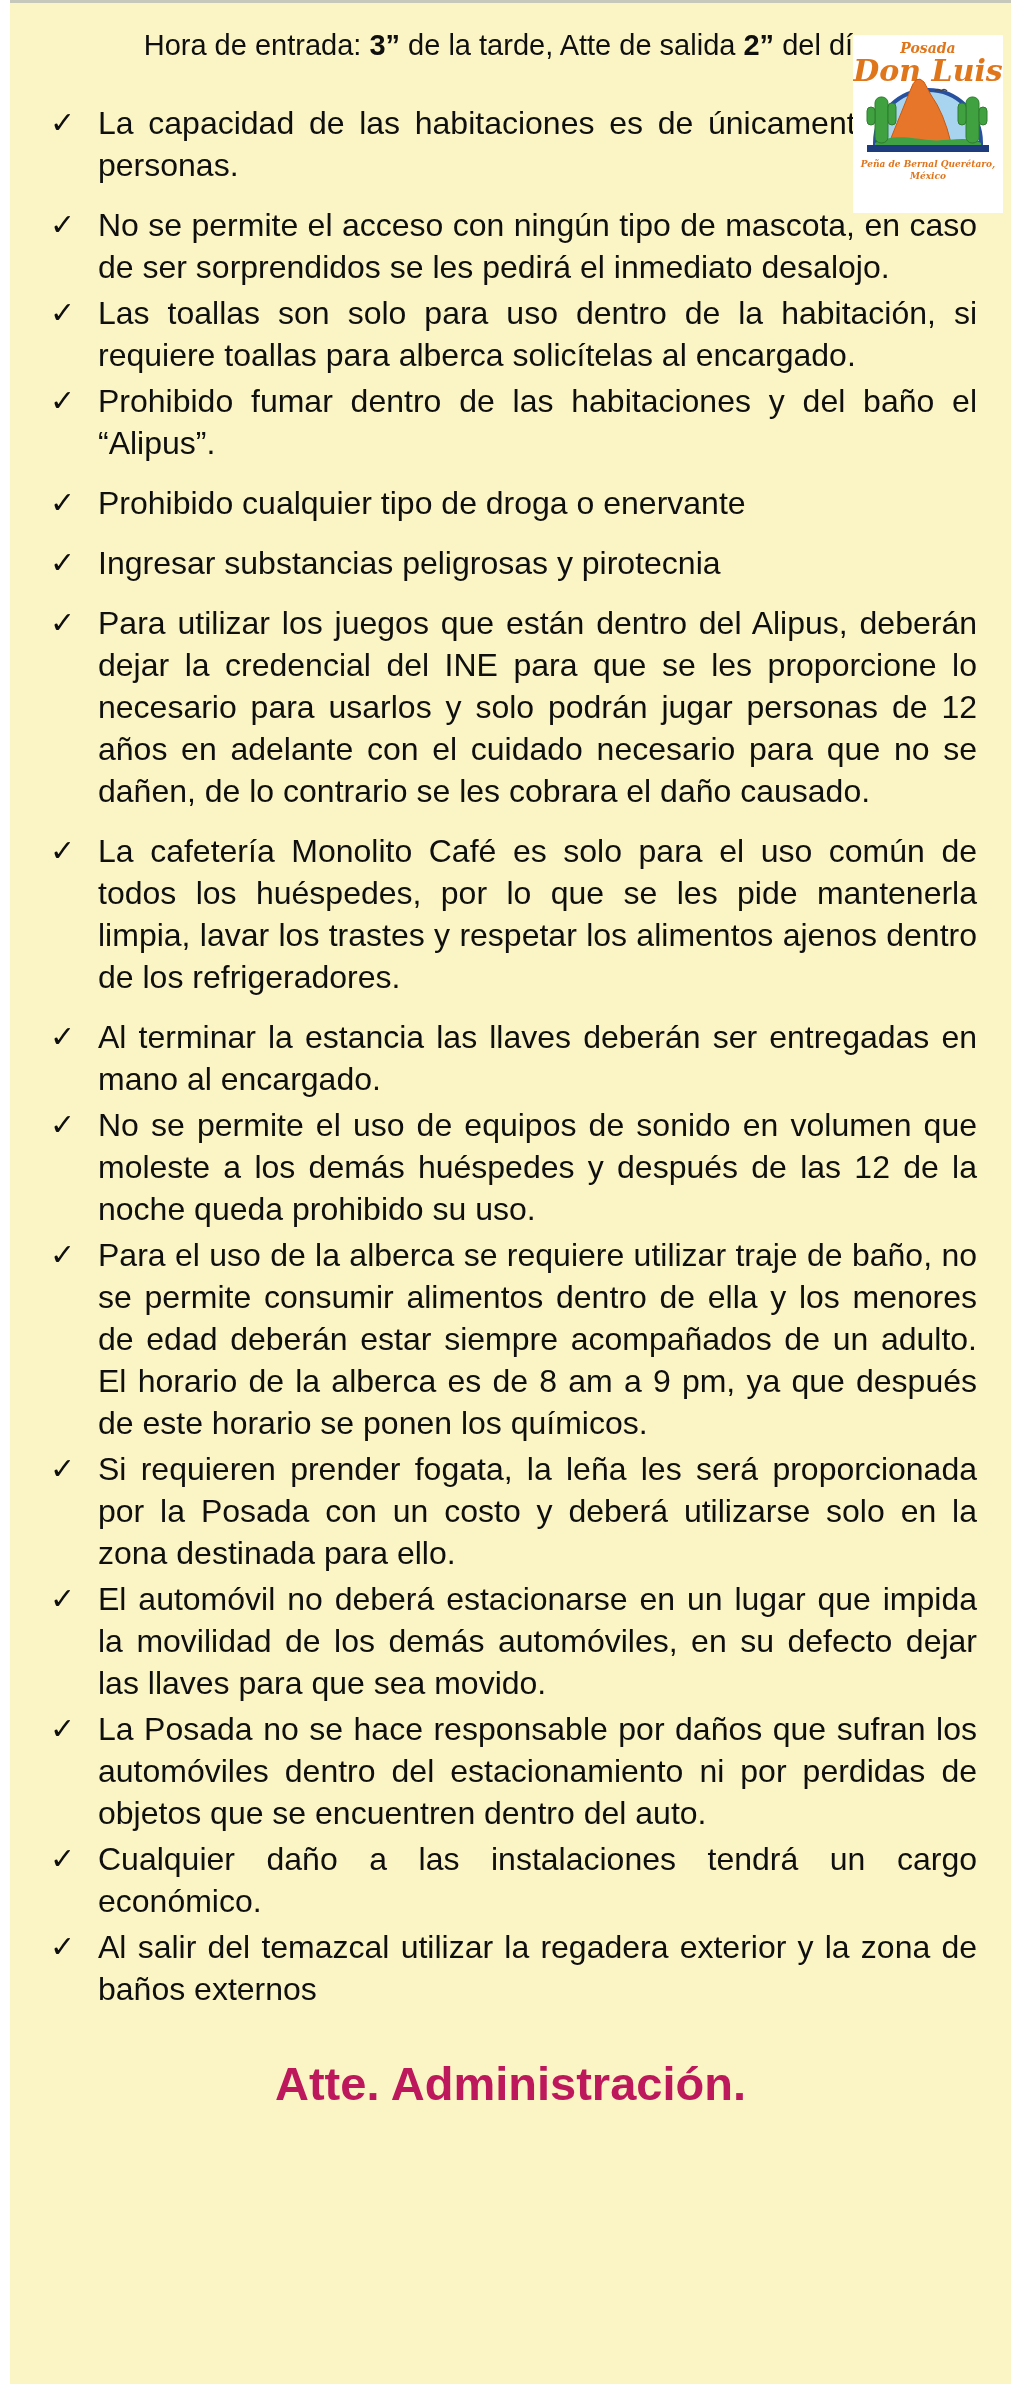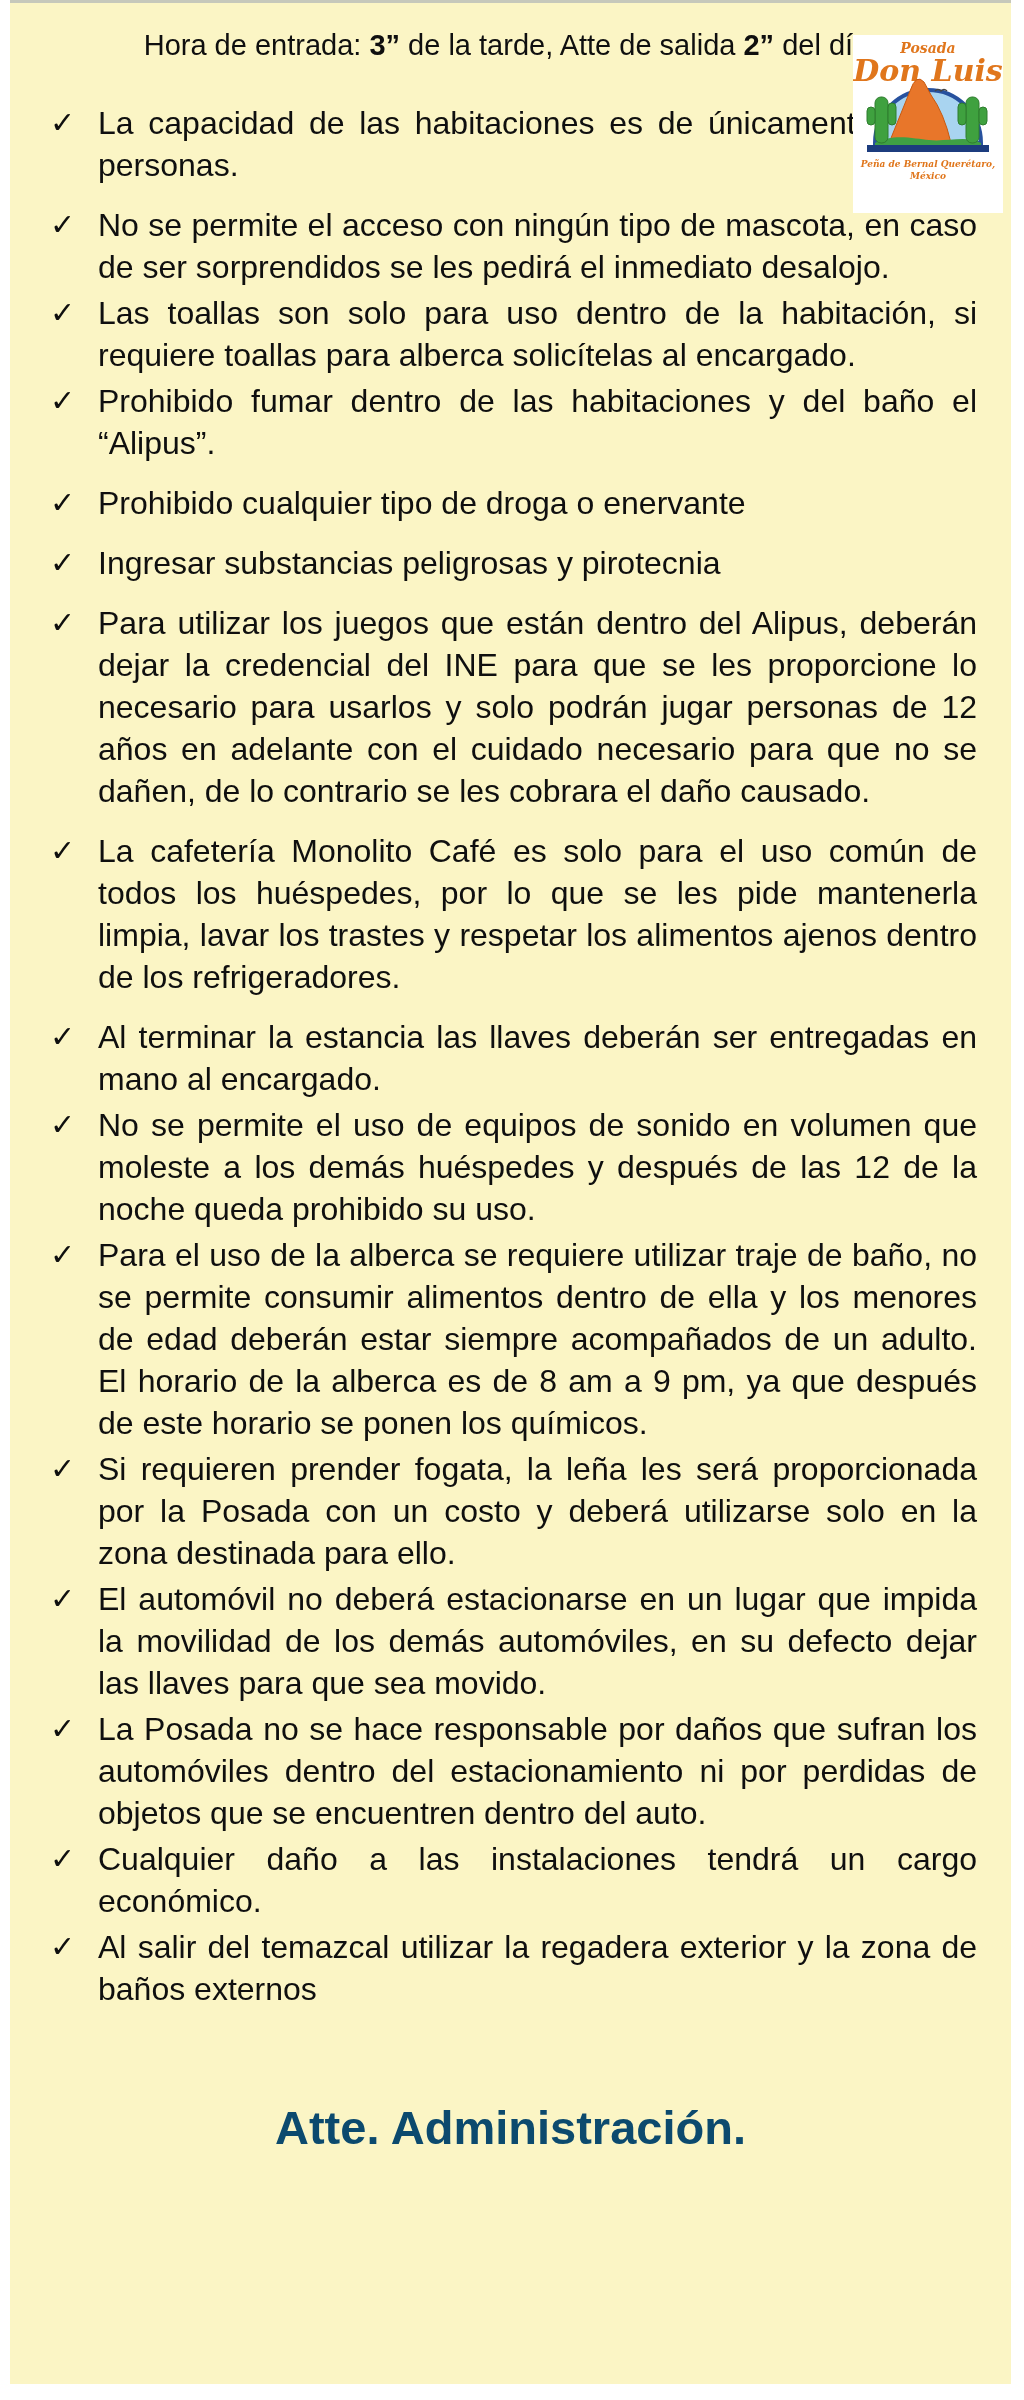--- a/index.html
+++ b/index.html
@@ -63,25 +63,25 @@
   }
   .rule-text {
     flex: 1;
     margin: 0;
     font-size: 32px;
     line-height: 42px;
     text-align: justify;
     color: #0f0f0f;
   }
   .footer {
-    margin-top: 90px;
+    margin-top: 46px;
     text-align: center;
     font-size: 47px;
     font-weight: bold;
-    color: #0c4a6e;
+    color: #be185d;
   }
   .logo-text { font-family: "DejaVu Serif", serif; font-style: italic; font-weight: bold; }
 </style>
 </head>
 <body>
 
 <div class="panel">
 
 
   <div class="logo-box">

